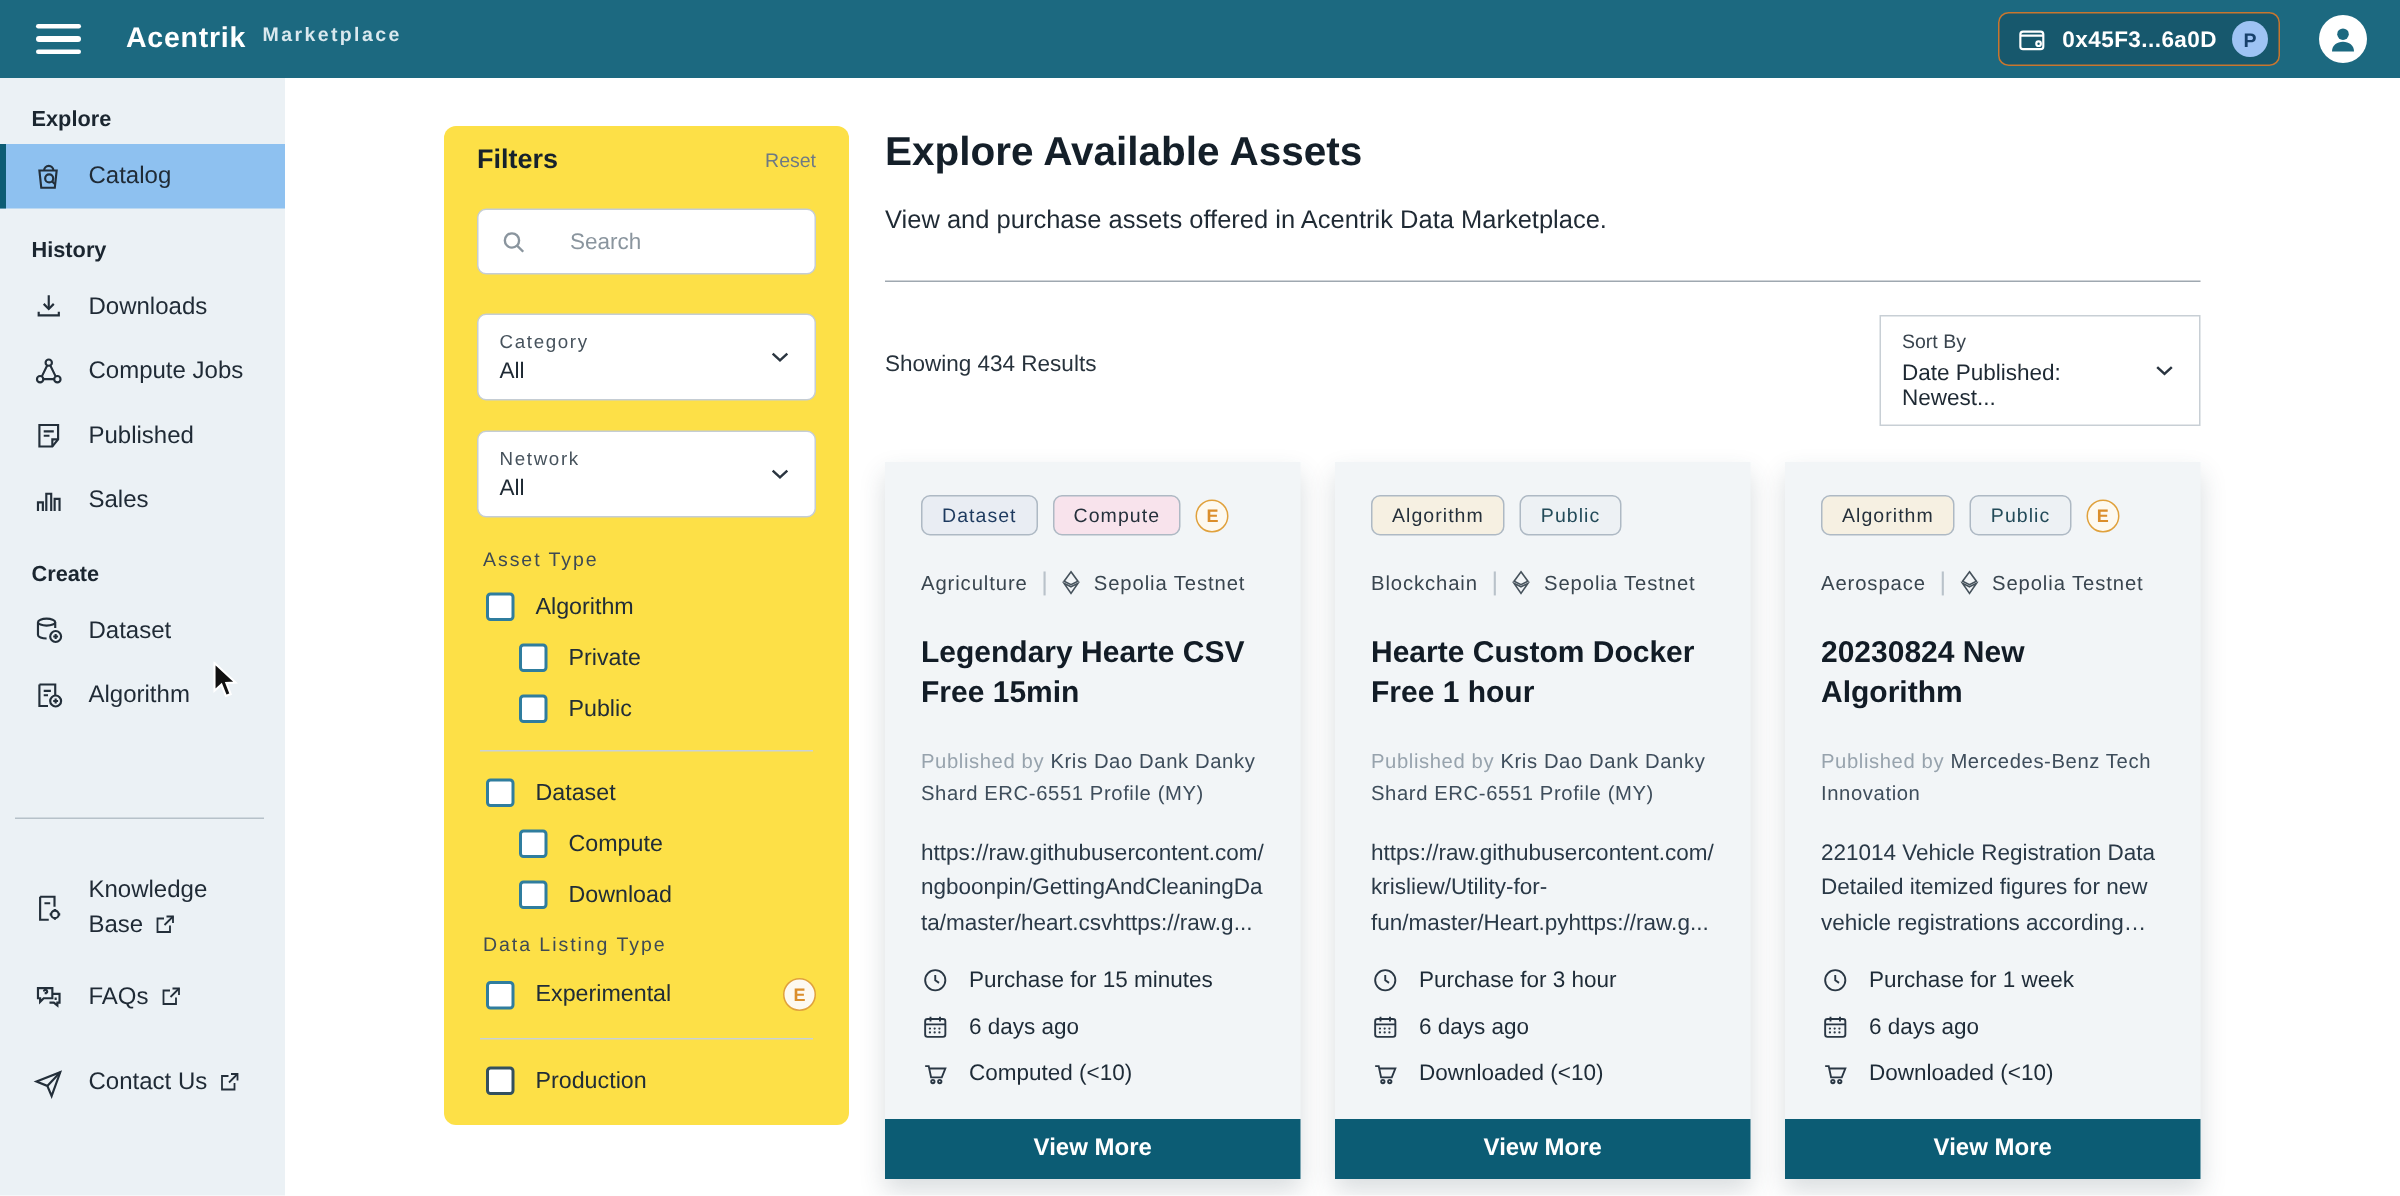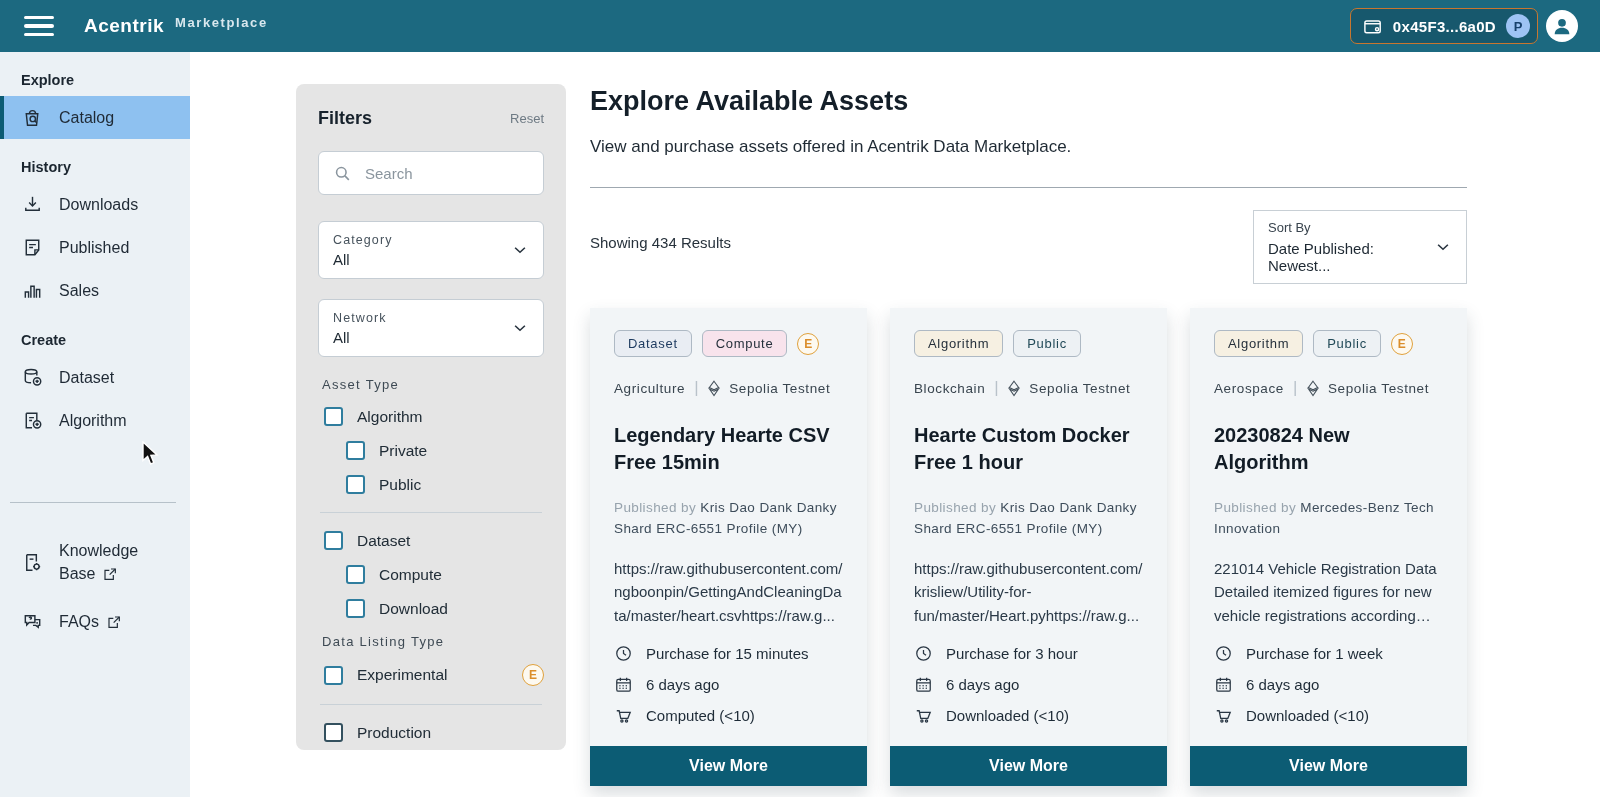--- a/index.html
+++ b/index.html
@@ -9,21 +9,21 @@
     font-family:"Liberation Sans", sans-serif; color:#1F2A35; position:relative;
   }
   svg { display:block; }
 
   
   .app-header { height:52px; background:#1C6980; display:flex; align-items:center; padding:0 22px 0 24px; }
   .hamburger { width:30px; display:flex; flex-direction:column; gap:5px; margin-right:30px; cursor:pointer; }
   .hamburger span { height:3.5px; background:#fff; border-radius:2px; }
   .brand { color:#fff; font-size:19px; font-weight:700; letter-spacing:.5px; }
   .product { color:#D9E8EE; font-size:13px; font-weight:600; letter-spacing:1.6px; margin-left:11px; transform:translateY(-4px); }
-  .header-right { margin-left:auto; display:flex; align-items:center; gap:8px; }
+  .header-right { margin-left:auto; display:flex; align-items:center; gap:26px; }
   .wallet-pill { display:flex; align-items:center; gap:10px; border:1px solid #C8762F; border-radius:7px;
     padding:5px 7px 5px 12px; background:rgba(8,38,50,.25); cursor:pointer; }
   .wallet-addr { color:#fff; font-size:15px; font-weight:700; letter-spacing:.3px; }
   .p-badge { width:24px; height:24px; border-radius:50%; background:#9EC3F4; color:#17406B; font-size:13px;
     font-weight:700; display:flex; align-items:center; justify-content:center; }
   .avatar { width:32px; height:32px; border-radius:50%; background:#fff; display:flex; align-items:center; justify-content:center; cursor:pointer; }
 
   
   .layout { display:flex; height:766px; }
 
@@ -38,27 +38,27 @@
   .side-divider { border-top:1px solid #B6C1C9; margin:60px 14px 34px 10px; }
   .side-item.footer { height:auto; min-height:43px; margin-bottom:14px; align-items:center; padding-top:2px; }
   .side-item.footer .sicon { margin-top:1px; }
   .lbl-wrap { width:104px; line-height:1.45; }
   .ext-ic { display:inline-block; vertical-align:-3px; margin-left:7px; }
 
   
   .main { flex:1; padding:32px 136px 0 106px; display:flex; gap:24px; background:#fff; }
 
   
-  .filters-panel { width:270px; min-width:270px; background:#e5e5e5; border-radius:8px; padding:24px 22px;
+  .filters-panel { width:270px; min-width:270px; background:#fde047; border-radius:8px; padding:12px 22px;
     height:666px; }
   .filters-head { display:flex; justify-content:space-between; align-items:center; margin-bottom:22px; }
   .filters-title { font-size:18px; font-weight:700; color:#17222C; }
   .reset { font-size:13px; color:#6E7A84; cursor:pointer; }
   .search-box { background:#fff; border:1px solid #C5CDD4; border-radius:6px; height:44px; display:flex;
-    align-items:center; padding:0 14px; gap:11px; margin-bottom:26px; }
+    align-items:center; padding:0 14px; gap:26px; margin-bottom:26px; }
   .search-box input { border:none; outline:none; font-size:15px; width:100%; background:transparent;
     font-family:"Liberation Sans",sans-serif; color:#333; }
   .search-box input::placeholder { color:#8A959E; }
   .dd { background:#fff; border:1px solid #C5CDD4; border-radius:6px; padding:9px 14px; display:flex;
     align-items:center; justify-content:space-between; margin-bottom:20px; height:58px; cursor:pointer; }
   .dd-label { font-size:12.5px; letter-spacing:1.1px; color:#46525C; margin-bottom:4px; }
   .dd-value { font-size:15px; color:#1E2933; }
   .f-section-label { font-size:13px; letter-spacing:1.3px; color:#3E4A54; margin:16px 0 6px 4px; }
   .chk-row { display:flex; align-items:center; gap:14px; margin:15px 0; padding-left:6px; font-size:15.5px; color:#212D37; }
   .chk-row.child { padding-left:28px; }
@@ -166,20 +166,31 @@
           <path d="M12 4v9"></path>
             <path d="M8.5 10l3.5 3.5L15.5 10"></path>
             <path d="M5 15.5v2.5h14v-2.5"></path>
         </svg>
       </span>
       <span>Downloads</span>
     </div>
     <div class="side-item">
       <span class="sicon">
         <svg width="23" height="23" viewBox="0 0 24 24" fill="none" stroke="#232F3A" stroke-width="1.5">
+          <circle cx="12" cy="6" r="2.2"></circle>
+            <circle cx="6" cy="17.5" r="2.2"></circle>
+            <circle cx="18" cy="17.5" r="2.2"></circle>
+          <path d="M10.9 8l-3.6 7.4M13.1 8l3.6 7.4M8.2 17.5h7.6"></path>
+        </svg>
+      </span>
+      <span>Compute Jobs</span>
+    </div>
+    <div class="side-item">
+      <span class="sicon">
+        <svg width="23" height="23" viewBox="0 0 24 24" fill="none" stroke="#232F3A" stroke-width="1.5">
           <path d="M5.5 4.5h13v10l-4 5h-9z"></path>
             <path d="M14.5 19.5v-5h4"></path>
             <path d="M8.5 9h7M8.5 12h4"></path>
         </svg>
       </span>
       <span>Published</span>
     </div>
     <div class="side-item">
       <span class="sicon">
         <svg width="23" height="23" viewBox="0 0 24 24" fill="none" stroke="#232F3A" stroke-width="1.5">
@@ -236,20 +247,33 @@
     <div class="side-item footer">
       <span class="sicon">
         <svg width="23" height="23" viewBox="0 0 24 24" fill="none" stroke="#232F3A" stroke-width="1.5">
           <path d="M4.5 5h10v7h-6l-2.5 2.5V12h-1.5z"></path>
             <path d="M14.5 9h5v6h-1.5v2l-2.5-2h-3"></path>
           <path d="M8.7 7.3a1.1 1.1 0 1 1 1.2 1.1v.8"></path>
             <path d="M16.8 11.5v1.8"></path>
         </svg>
       </span>
       <span class="lbl-wrap"><span>FAQs</span><span class="ext-ic"><svg width="16" height="16" viewBox="0 0 24 24" fill="none" stroke="#232F3A" stroke-width="1.8">
+              <path d="M13.5 4.5H20v6.5"></path>
+              <path d="M20 4.5L11.5 13"></path>
+              <path d="M17 13.5V20H4.5V6.5H11"></path>
+            </svg></span></span>
+    </div>
+    <div class="side-item footer">
+      <span class="sicon">
+        <svg width="23" height="23" viewBox="0 0 24 24" fill="none" stroke="#232F3A" stroke-width="1.5">
+          <path d="M3.5 10.5L20 4l-6 16.5-3-7z"></path>
+            <path d="M11 13.5L20 4"></path>
+        </svg>
+      </span>
+      <span class="lbl-wrap"><span>Contact Us</span><span class="ext-ic"><svg width="16" height="16" viewBox="0 0 24 24" fill="none" stroke="#232F3A" stroke-width="1.8">
               <path d="M13.5 4.5H20v6.5"></path>
               <path d="M20 4.5L11.5 13"></path>
               <path d="M17 13.5V20H4.5V6.5H11"></path>
             </svg></span></span>
     </div>
   </nav>
 
   <div class="main">
 
     <aside class="filters-panel">

